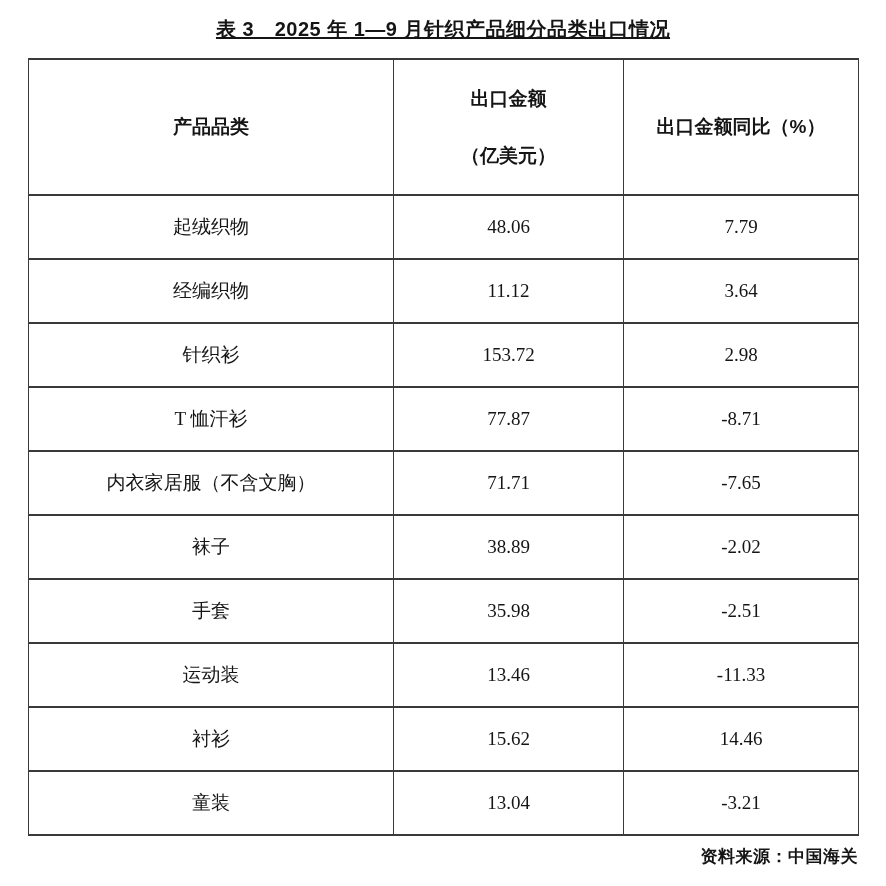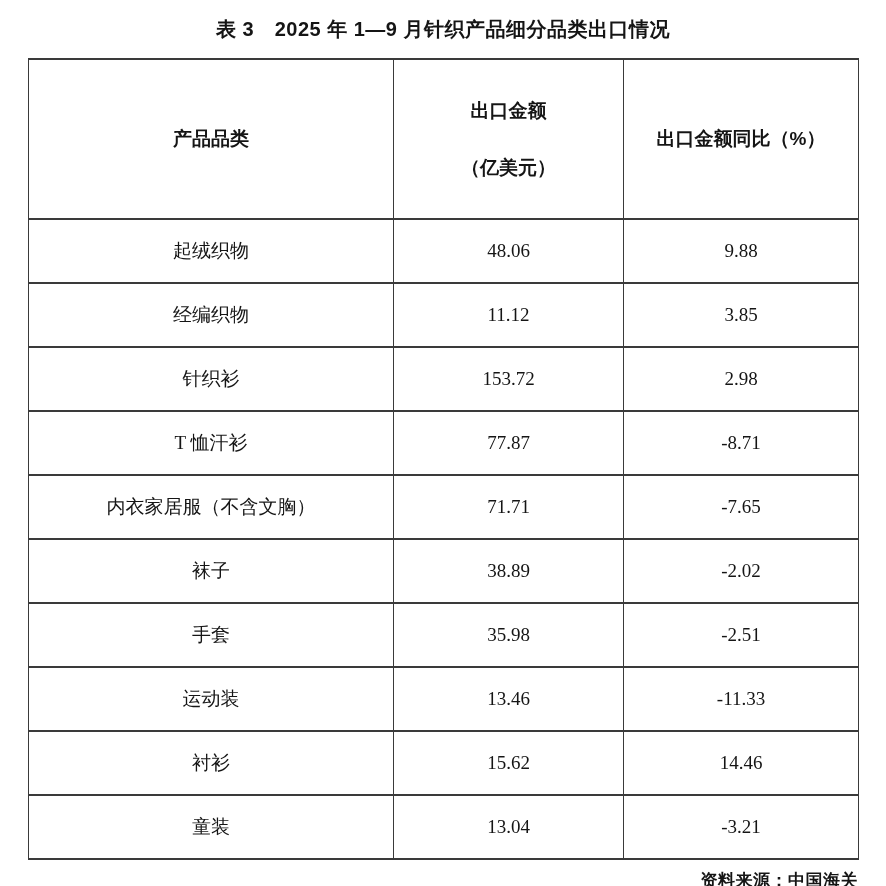--- a/index.html
+++ b/index.html
@@ -21,39 +21,40 @@
   }
   .title-row {
     height: 58px;
     display: flex;
     align-items: center;
     justify-content: center;
     font-weight: 700;
     font-size: 20px;
     letter-spacing: 0.5px;
     font-family: "Liberation Sans", "DejaVu Sans", sans-serif;
+    text-decoration: underline;
   }
   table.export-table {
     margin-left: 28px;
     width: 830px;
     border-collapse: collapse;
     table-layout: fixed;
   }
   table.export-table th,
   table.export-table td {
     border-style: solid;
     border-color: #3a3a3a;
     border-width: 2px 1px;
     text-align: center;
     vertical-align: middle;
     padding: 0;
     background: #ffffff;
   }
   table.export-table thead th {
-    height: 160px;
+    height: 136px;
     font-size: 19px;
     font-weight: 700;
     font-family: "Liberation Sans", "DejaVu Sans", sans-serif;
     margin-top: 24px;
   }
   table.export-table tbody td {
     height: 64px;
     font-size: 19px;
     font-weight: 400;
   }
@@ -96,26 +97,26 @@
             <div>（亿美元）</div>
           </div>
         </th>
         <th>出口金额同比（%）</th>
       </tr>
     </thead>
     <tbody>
         <tr>
           <td>起绒织物</td>
           <td>48.06</td>
-          <td>9.88</td>
+          <td>7.79</td>
         </tr>
         <tr>
           <td>经编织物</td>
           <td>11.12</td>
-          <td>3.85</td>
+          <td>3.64</td>
         </tr>
         <tr>
           <td>针织衫</td>
           <td>153.72</td>
           <td>2.98</td>
         </tr>
         <tr>
           <td>T 恤汗衫</td>
           <td>77.87</td>
           <td>-8.71</td>

